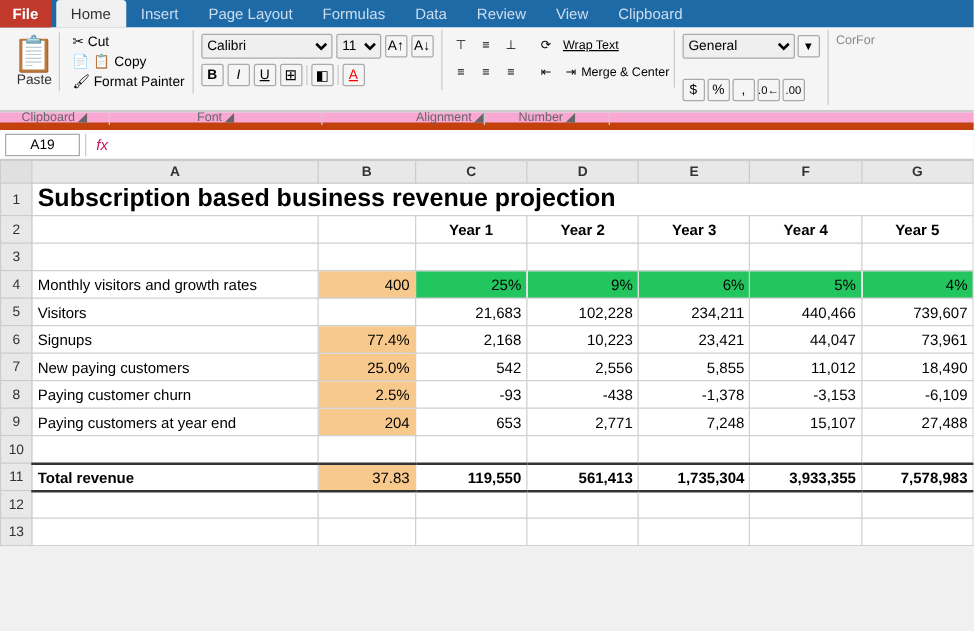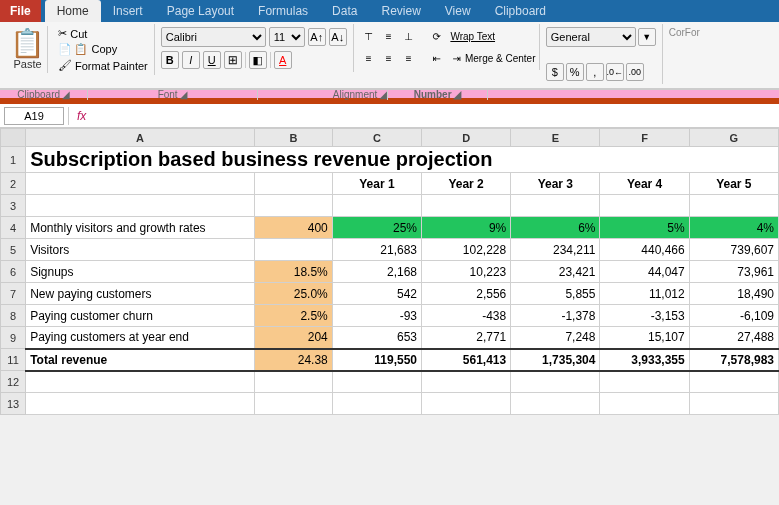--- a/index.html
+++ b/index.html
@@ -162,21 +162,21 @@
     <div style="font-size:10px;">Cor</div>
     <div style="font-size:10px;">For</div>
   </div>
 
 </div>
 
 <div style="background:#f9a8d4;border-bottom:6px solid #c2410c;display:flex;font-size:10px;color:#666;height:14px;align-items:center;">
   <div style="width:88px;text-align:center;border-right:1px solid #ccc;cursor:pointer;display:flex;align-items:center;justify-content:center;gap:2px;">Clipboard <span>◢</span></div>
   <div style="width:170px;text-align:center;border-right:1px solid #ccc;cursor:pointer;display:flex;align-items:center;justify-content:center;gap:2px;">Font <span>◢</span></div>
   <div style="width:130px;text-align:center;border-right:1px solid #ccc;cursor:pointer;display:flex;align-items:center;justify-content:flex-end;gap:2px;">Alignment <span>◢</span></div>
-  <div style="width:100px;text-align:right;border-right:1px solid #ccc;cursor:pointer;display:flex;align-items:center;justify-content:center;gap:2px;font-weight:bold;">Number <span>◢</span></div>
+  <div style="width:100px;text-align:right;border-right:1px solid #ccc;cursor:pointer;display:flex;align-items:center;justify-content:center;gap:2px;">Number <span>◢</span></div>
 </div>
 
 <div class="formula-bar">
   <input class="cell-ref" type="text" value="A19" style="">
   <div class="formula-divider"></div>
   <span class="fx-label">fx</span>
   <input class="formula-input" type="text" style="">
 </div>
 
 <div class="spreadsheet">
@@ -244,21 +244,21 @@
           <td class="cell"></td>
           <td class="cell cell-right">21,683</td>
           <td class="cell cell-right">102,228</td>
           <td class="cell cell-right">234,211</td>
           <td class="cell cell-right">440,466</td>
           <td class="cell cell-right">739,607</td>
         </tr>
         <tr>
           <td class="row-header">6</td>
           <td class="cell">Signups</td>
-          <td class="cell cell-right highlight-orange">18.5%</td>
+          <td class="cell cell-right highlight-orange">77.4%</td>
           <td class="cell cell-right">2,168</td>
           <td class="cell cell-right">10,223</td>
           <td class="cell cell-right">23,421</td>
           <td class="cell cell-right">44,047</td>
           <td class="cell cell-right">73,961</td>
         </tr>
         <tr>
           <td class="row-header">7</td>
           <td class="cell">New paying customers</td>
           <td class="cell cell-right highlight-orange">25.0%</td>
@@ -282,23 +282,33 @@
           <td class="row-header">9</td>
           <td class="cell">Paying customers at year end</td>
           <td class="cell cell-right highlight-orange">204</td>
           <td class="cell cell-right">653</td>
           <td class="cell cell-right">2,771</td>
           <td class="cell cell-right">7,248</td>
           <td class="cell cell-right">15,107</td>
           <td class="cell cell-right">27,488</td>
         </tr>
         <tr>
+          <td class="row-header">10</td>
+          <td class="cell"></td>
+          <td class="cell"></td>
+          <td class="cell"></td>
+          <td class="cell"></td>
+          <td class="cell"></td>
+          <td class="cell"></td>
+          <td class="cell"></td>
+        </tr>
+        <tr>
           <td class="row-header">11</td>
           <td class="cell cell-bold" style="border-top: 2px solid rgb(51, 51, 51); border-bottom: 2px solid rgb(51, 51, 51);">Total revenue</td>
-          <td class="cell cell-right highlight-orange" style="border-top: 2px solid rgb(51, 51, 51); border-bottom: 2px solid rgb(51, 51, 51);">24.38</td>
+          <td class="cell cell-right highlight-orange" style="border-top: 2px solid rgb(51, 51, 51); border-bottom: 2px solid rgb(51, 51, 51);">37.83</td>
           <td class="cell cell-right cell-bold" style="border-top: 2px solid rgb(51, 51, 51); border-bottom: 2px solid rgb(51, 51, 51);">119,550</td>
           <td class="cell cell-right cell-bold" style="border-top: 2px solid rgb(51, 51, 51); border-bottom: 2px solid rgb(51, 51, 51);">561,413</td>
           <td class="cell cell-right cell-bold" style="border-top: 2px solid rgb(51, 51, 51); border-bottom: 2px solid rgb(51, 51, 51);">1,735,304</td>
           <td class="cell cell-right cell-bold" style="border-top: 2px solid rgb(51, 51, 51); border-bottom: 2px solid rgb(51, 51, 51);">3,933,355</td>
           <td class="cell cell-right cell-bold" style="border-top: 2px solid rgb(51, 51, 51); border-bottom: 2px solid rgb(51, 51, 51);">7,578,983</td>
         </tr>
         <tr>
           <td class="row-header">12</td>
           <td class="cell"></td>
           <td class="cell"></td>

